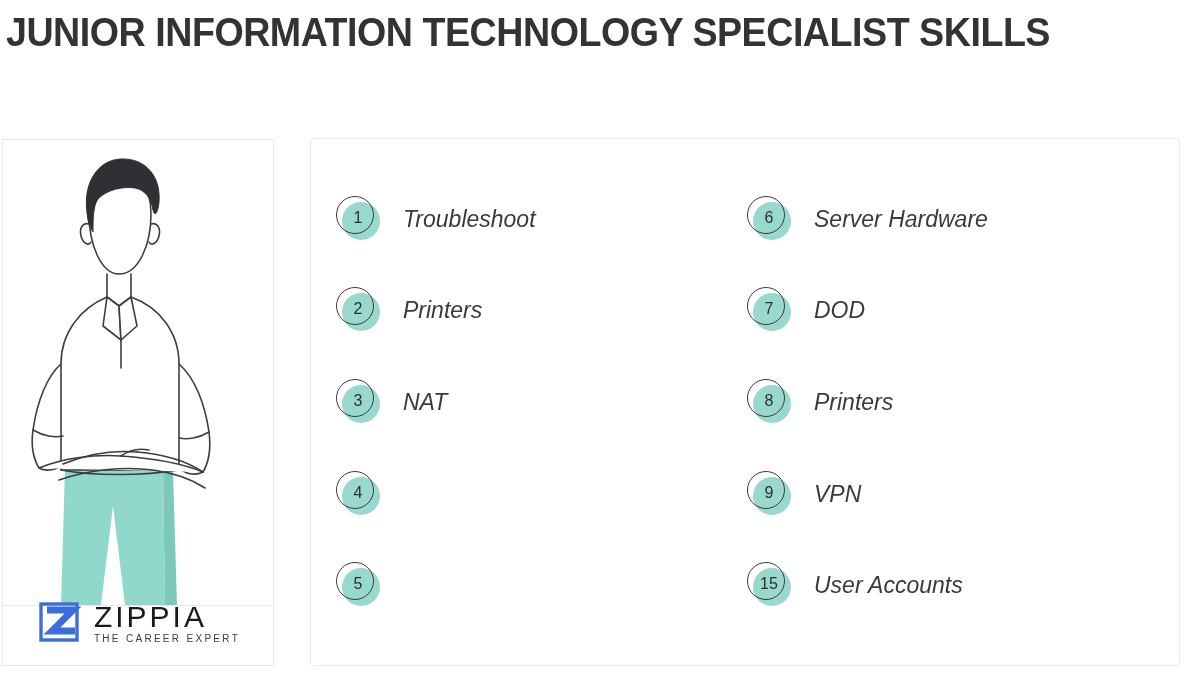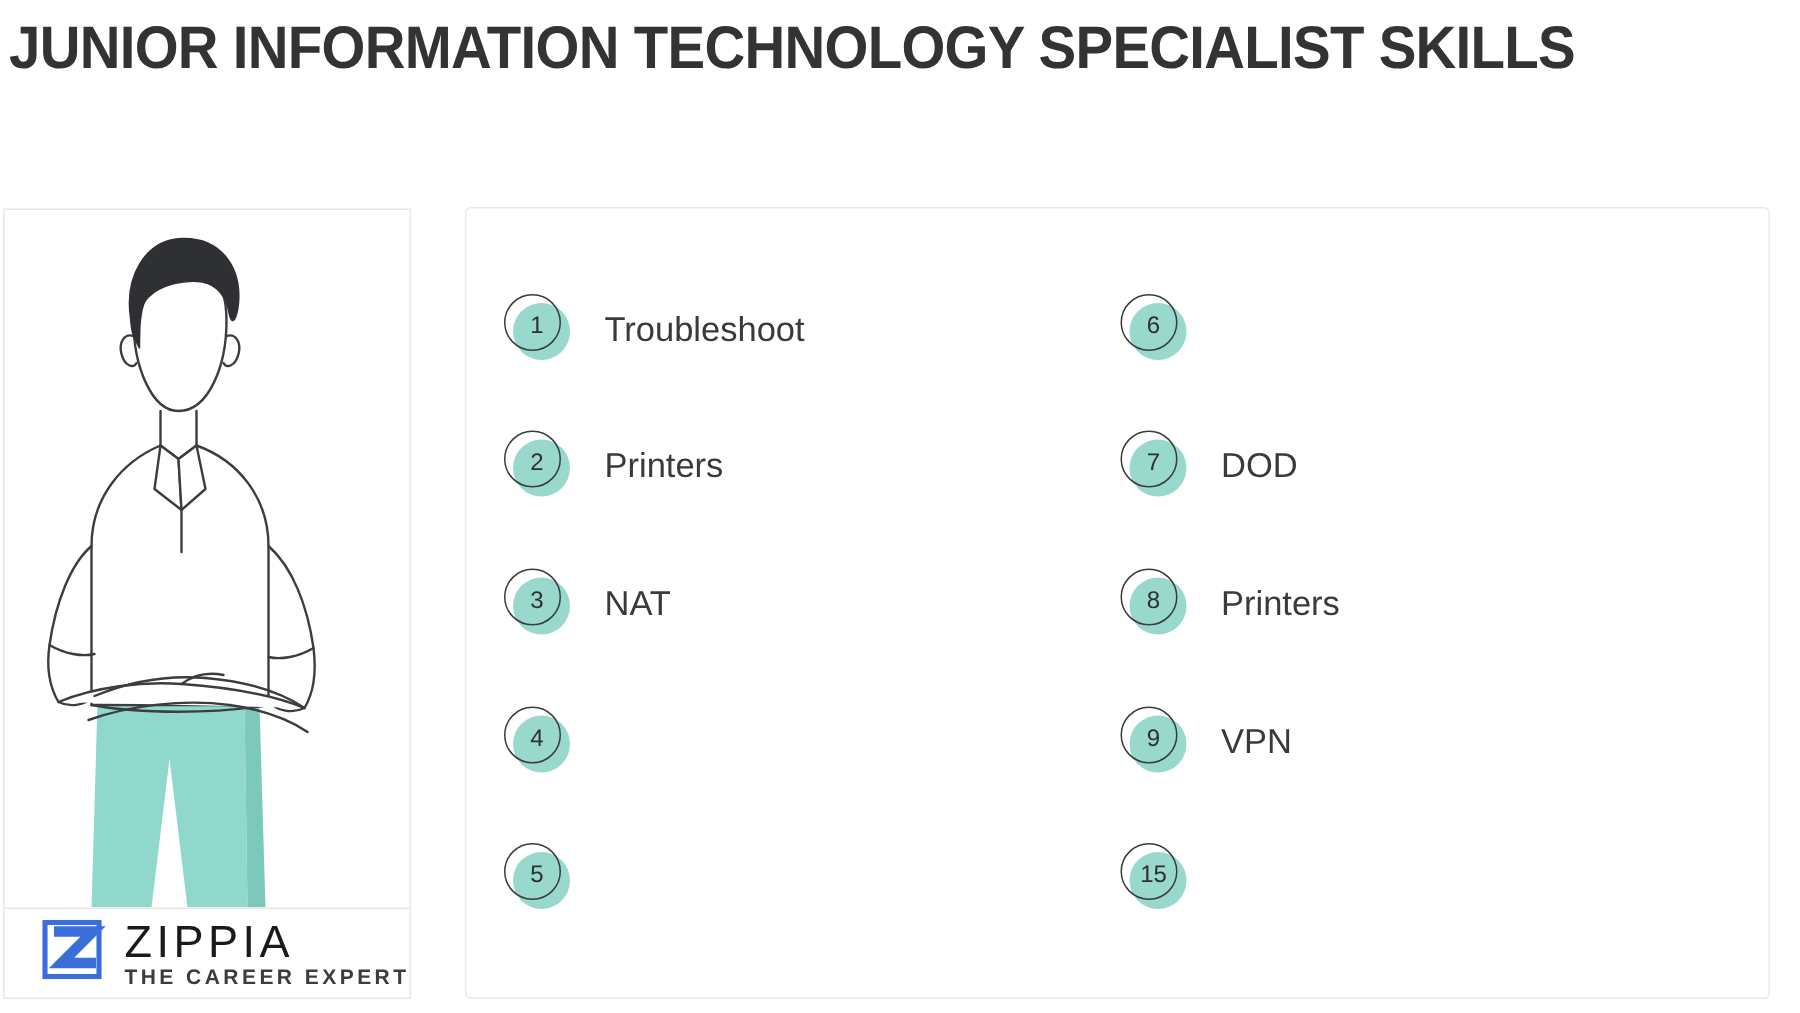--- a/index.html
+++ b/index.html
@@ -65,46 +65,46 @@
     left: 0;
     top: 465px;
     width: 270px;
     height: 1px;
     background: #e8e8e8;
   }
 
   #logo-area {
     position: absolute;
     left: 0;
-    top: 466px;
+    top: 454px;
     width: 270px;
     height: 59px;
     display: flex;
     align-items: center;
-    justify-content: flex-end;
+    justify-content: center;
     gap: 12px;
   }
   #logo-mark { flex: 0 0 auto; }
   #logo-text-wrap {
     display: flex;
     flex-direction: column;
     justify-content: center;
   }
   #logo-wordmark {
     font-family: "Liberation Sans", sans-serif;
     font-weight: 400;
     font-size: 30px;
     line-height: 30px;
     letter-spacing: 3px;
     color: #1a1a1a;
   }
   #logo-tagline {
     font-family: "Liberation Sans", sans-serif;
-    font-weight: 700;
-    font-size: 14px;
+    font-weight: 400;
+    font-size: 10px;
     line-height: 12px;
     letter-spacing: 2.3px;
     color: #3c3c3c;
     margin-top: 1px;
     text-align: right;
   }
 
   
   #skills-card {
     position: absolute;
@@ -173,20 +173,21 @@
     top: 3px;
   }
 
   .skill-label {
     font-family: "Liberation Sans", sans-serif;
     font-weight: 400;
     font-size: 23px;
     line-height: 30px;
     color: #3a3a3a;
     white-space: nowrap;
+    font-style: italic;
   }
 </style>
 </head>
 <body>
 
 <div id="page">
 
   <div id="title">JUNIOR INFORMATION TECHNOLOGY SPECIALIST SKILLS</div>
 
   <div id="left-panel">
@@ -268,20 +269,21 @@
         <span class="skill-label">Troubleshoot</span>
       </div>
 
       <div class="skill-item">
         <span class="badge">
           <span class="badge-fill"></span>
           <span class="badge-ring">
             <span class="badge-num">6</span>
           </span>
         </span>
+        <span class="skill-label">Server Hardware</span>
       </div>
 
       <div class="skill-item">
         <span class="badge">
           <span class="badge-fill"></span>
           <span class="badge-ring">
             <span class="badge-num">2</span>
           </span>
         </span>
         <span class="skill-label">Printers</span>
@@ -345,18 +347,19 @@
         </span>
       </div>
 
       <div class="skill-item">
         <span class="badge">
           <span class="badge-fill"></span>
           <span class="badge-ring">
             <span class="badge-num">15</span>
           </span>
         </span>
+        <span class="skill-label">User Accounts</span>
       </div>
 
     </div>
   </div>
 
 </div>
 
 </body></html>

